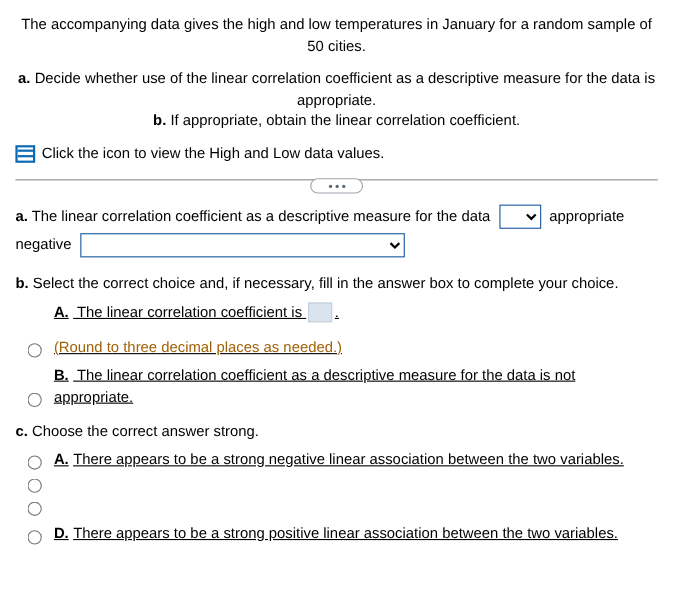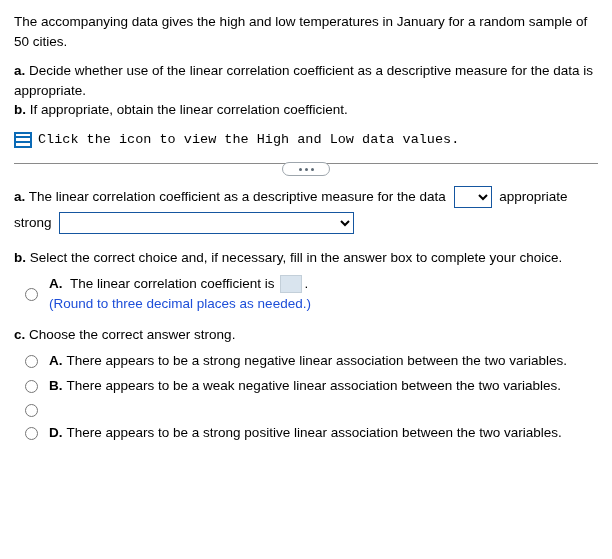--- a/index.html
+++ b/index.html
@@ -5,22 +5,22 @@
   * { box-sizing: border-box; }
   body {
     font-family: Arial, Helvetica, sans-serif;
     font-size: 13.5px;
     color: #000;
     margin: 0;
     padding: 12px 14px;
     width: 612px;
     line-height: 1.45;
   }
-  .block { margin-bottom: 10px; }
-  .link-row { display: flex; align-items: center; gap: 6px; font-family: Liberation Mono, monospace; }
+  .block { margin-bottom: 10px; text-align: center; }
+  .link-row { display: flex; align-items: center; gap: 6px; }
   .icon-table {
     width: 18px; height: 16px;
     border: 2px solid #0a6ab6;
     display: inline-flex;
     flex-direction: column;
     justify-content: space-evenly;
     padding: 0;
   }
   .icon-table .row {
     height: 2px; background: #0a6ab6; width: 100%;
@@ -46,36 +46,37 @@
     border: 1.5px solid #1556a0;
     background: #fff;
     margin: 0 4px;
     vertical-align: middle;
   }
   .short-dd { width: 38px; }
   .long-dd { width: 295px; }
   .choice {
     display: flex; gap: 8px;
     margin: 6px 0;
-    align-items: center;
+    align-items: flex-end;
+    text-decoration: underline;
   }
   .choice input[type=radio] {
     margin-top: 2px; flex-shrink: 0;
     accent-color: #1556a0;
   }
   .opt-letter { font-weight: bold; margin-right: 4px; }
   .fillbox {
     display: inline-block;
     width: 22px; height: 18px;
     background: #d9e4ee;
     border: 1px solid #c3cfd9;
     vertical-align: middle;
     margin: 0 2px;
   }
-  .hint { color: #1d4ed8; }
+  .hint { color: #a16207; margin-top: 12px; }
   .sub-block { padding-left: 6px; }
 </style>
 </head>
 <body>
 
 <div class="block">The accompanying data gives the high and low temperatures in January for a random sample of 50 cities.</div>
 
 <div class="block">
   <div><b>a.</b> <span>Decide whether use of the linear correlation coefficient as a descriptive measure for the data is appropriate.</span></div>
   <div><b>b.</b> <span>If appropriate, obtain the linear correlation coefficient.</span></div>
@@ -96,54 +97,60 @@
     <span class="dot"></span>
 </div>
 
 <div class="row-line">
   <b>a.</b>
   <span>The linear correlation coefficient as a descriptive measure for the data</span>
   <select class="dd short-dd"></select>
   <span>appropriate</span>
 </div>
 <div class="row-line">
-  <span>strong</span>
+  <span>negative</span>
   <select class="dd long-dd"></select>
 </div>
 
 <div class="row-line" style="margin-top:14px">
   <b>b.</b>
   <span>Select the correct choice and, if necessary, fill in the answer box to complete your choice.</span>
 </div>
 
 <div class="sub-block">
   <div class="choice">
     <input type="radio" name="qb" style="">
     <div>
       <span class="opt-letter">A.</span>
       <span>The linear correlation coefficient is</span>
       <span class="fillbox"></span>.
       <div class="hint">(Round to three decimal places as needed.)</div>
     </div>
   </div>
+  <div class="choice">
+    <input type="radio" name="qb" style="">
+    <div>
+      <span class="opt-letter">B.</span>
+      <span>The linear correlation coefficient as a descriptive measure for the data is not appropriate.</span>
+    </div>
+  </div>
 </div>
 
 <div class="row-line" style="margin-top:12px">
   <b>c.</b>
   <span>Choose the correct answer strong.</span>
 </div>
 
 <div class="sub-block">
   <div class="choice">
     <input type="radio" name="qc" style="">
     <div><span class="opt-letter">A.</span><span>There appears to be a strong negative linear association between the two variables.</span></div>
   </div>
   <div class="choice">
     <input type="radio" name="qc" style="">
-    <div><span class="opt-letter">B.</span><span>There appears to be a weak negative linear association between the two variables.</span></div>
   </div>
   <div class="choice">
     <input type="radio" name="qc" style="">
   </div>
   <div class="choice">
     <input type="radio" name="qc" style="">
     <div><span class="opt-letter">D.</span><span>There appears to be a strong positive linear association between the two variables.</span></div>
   </div>
 </div>
 

